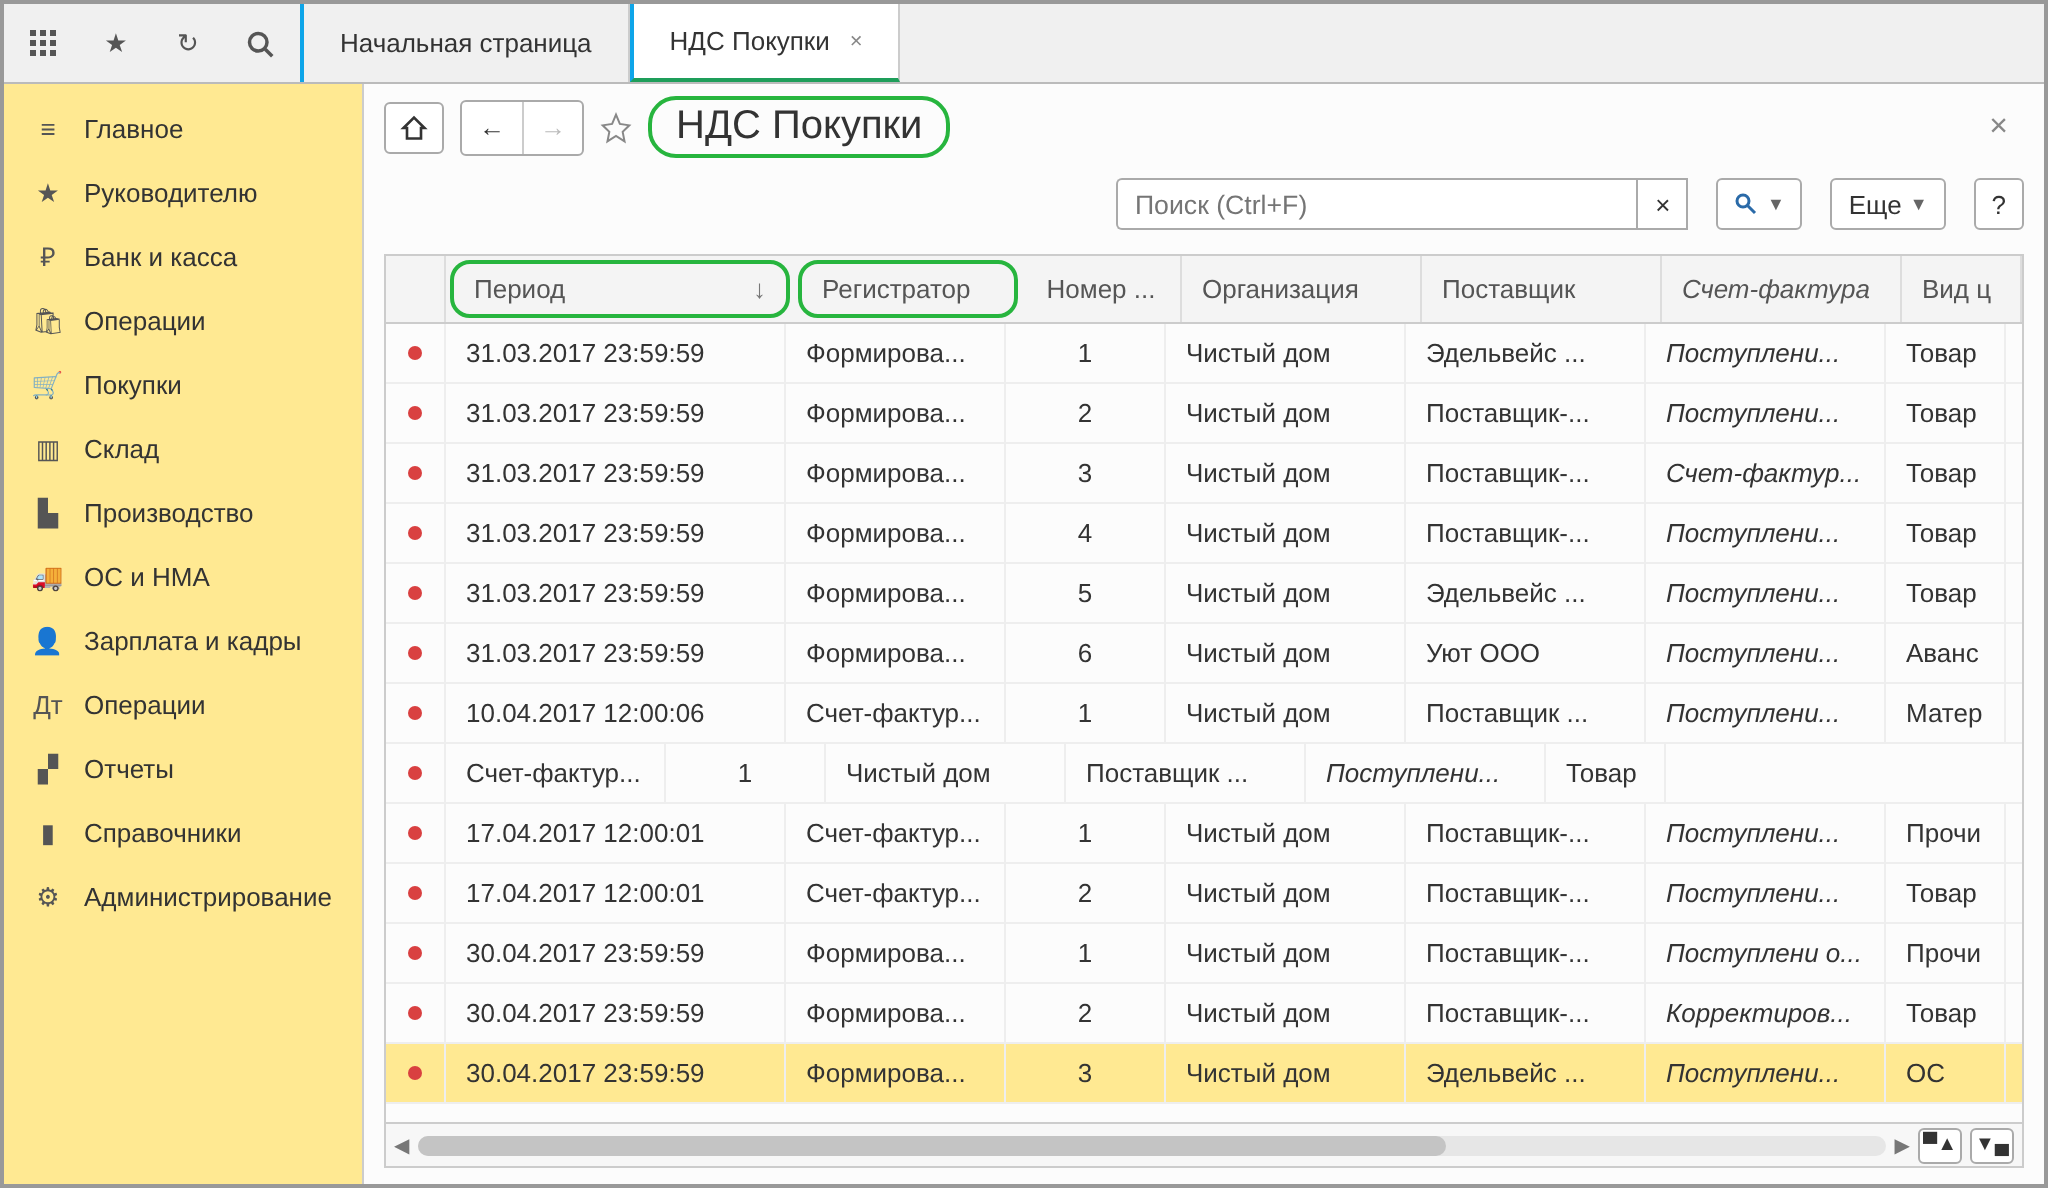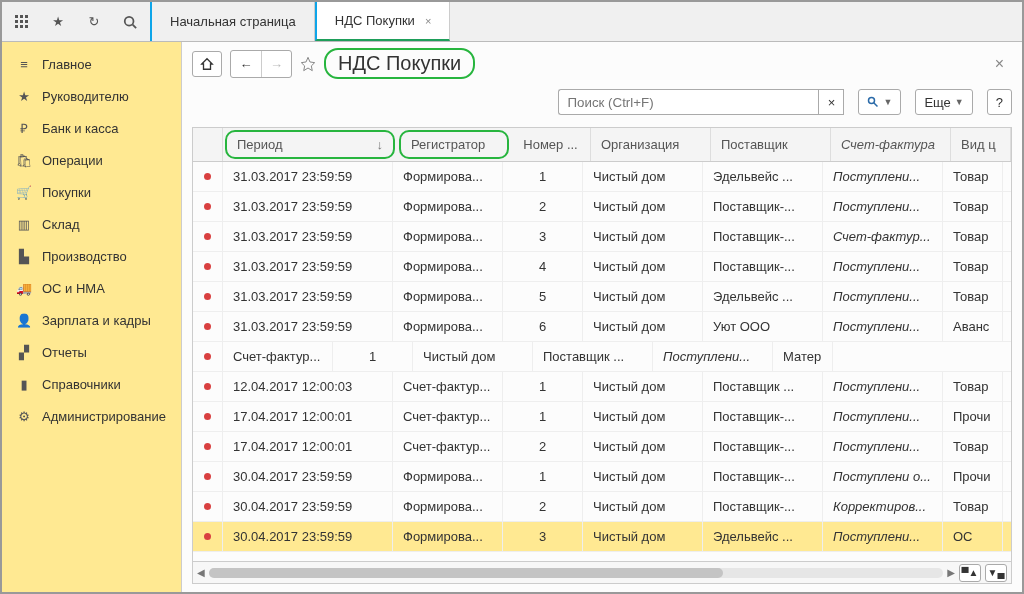--- a/index.html
+++ b/index.html
@@ -134,20 +134,24 @@
         </div>
         <div class="side-item">
           <span class="side-ico">🚚</span>
           <span>ОС и НМА</span>
         </div>
         <div class="side-item">
           <span class="side-ico">👤</span>
           <span>Зарплата и кадры</span>
         </div>
         <div class="side-item">
+          <span class="side-ico">Дт</span>
+          <span>Операции</span>
+        </div>
+        <div class="side-item">
           <span class="side-ico">▞</span>
           <span>Отчеты</span>
         </div>
         <div class="side-item">
           <span class="side-ico">▮</span>
           <span>Справочники</span>
         </div>
         <div class="side-item">
           <span class="side-ico">⚙</span>
           <span>Администрирование</span>
@@ -293,32 +297,32 @@
               <div class="gc c-num">6</div>
               <div class="gc c-org">Чистый дом</div>
               <div class="gc c-sup">Уют ООО</div>
               <div class="gc c-inv">Поступлени...</div>
               <div class="gc c-type">Аванс</div>
             </div>
             <div class="gr">
               <div class="gc c-marker">
                 <span class="dot"></span>
               </div>
+              <div class="gc c-period">10.04.2017 12:00:06</div>
               <div class="gc c-reg">Счет-фактур...</div>
               <div class="gc c-num">1</div>
               <div class="gc c-org">Чистый дом</div>
               <div class="gc c-sup">Поставщик ...</div>
               <div class="gc c-inv">Поступлени...</div>
               <div class="gc c-type">Матер</div>
             </div>
             <div class="gr">
               <div class="gc c-marker">
                 <span class="dot"></span>
               </div>
-              <div class="gc c-period">12.04.2017 12:00:03</div>
               <div class="gc c-reg">Счет-фактур...</div>
               <div class="gc c-num">1</div>
               <div class="gc c-org">Чистый дом</div>
               <div class="gc c-sup">Поставщик ...</div>
               <div class="gc c-inv">Поступлени...</div>
               <div class="gc c-type">Товар</div>
             </div>
             <div class="gr">
               <div class="gc c-marker">
                 <span class="dot"></span>

